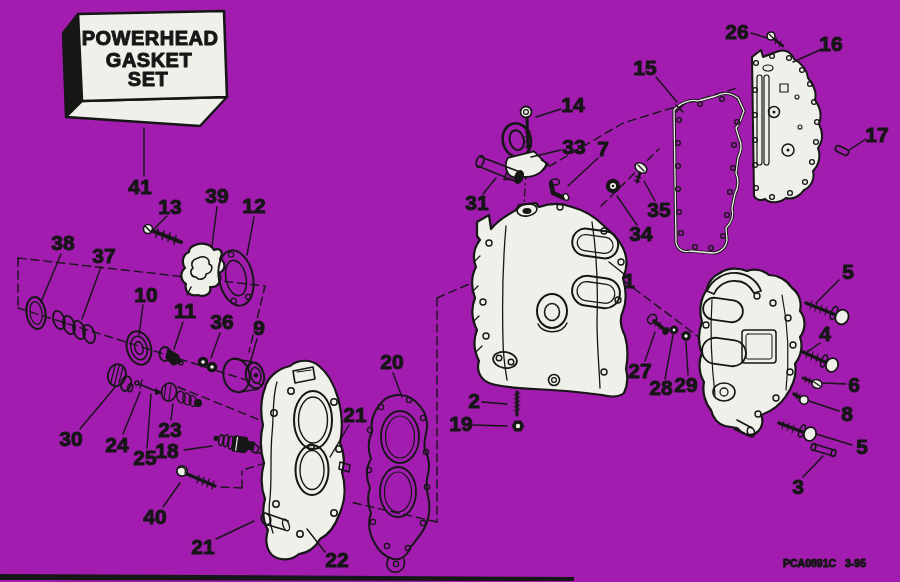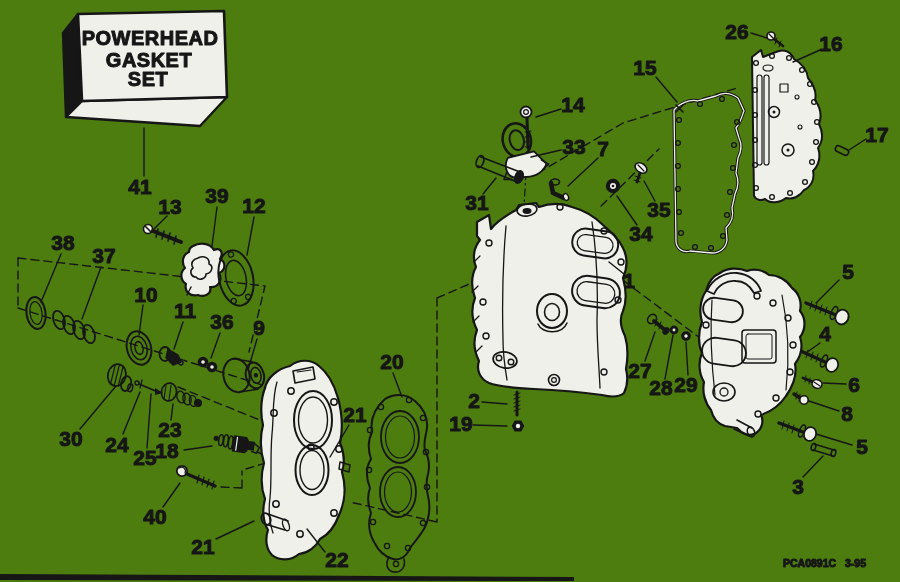--- a/index.html
+++ b/index.html
@@ -1,16 +1,16 @@
 <!DOCTYPE html>
 <html><head>
 <meta charset="utf-8">
 <style>
   html,body{margin:0;padding:0;background:#eff0ea;}
-  #stage{width:900px;height:582px;position:relative;background:#4d7c0f;overflow:hidden;}
+  #stage{width:900px;height:582px;position:relative;background:#a21caf;overflow:hidden;}
   svg{display:block;}
   .num{font:700 21px "Liberation Sans",sans-serif;fill:#161616;text-anchor:middle;}
   .boxtext{font:700 20px "Liberation Sans",sans-serif;fill:#161616;text-anchor:middle;letter-spacing:.5px;}
   .foot{font:700 10.5px "Liberation Sans",sans-serif;fill:#161616;}
   .leader{stroke:#161616;stroke-width:1.4;}
   .dash{stroke:#161616;stroke-width:1.4;fill:none;stroke-dasharray:8 5;}
   .dashdot{stroke:#161616;stroke-width:1.2;fill:none;stroke-dasharray:7 4 1.5 4;}
 </style>
 </head>
 <body>

